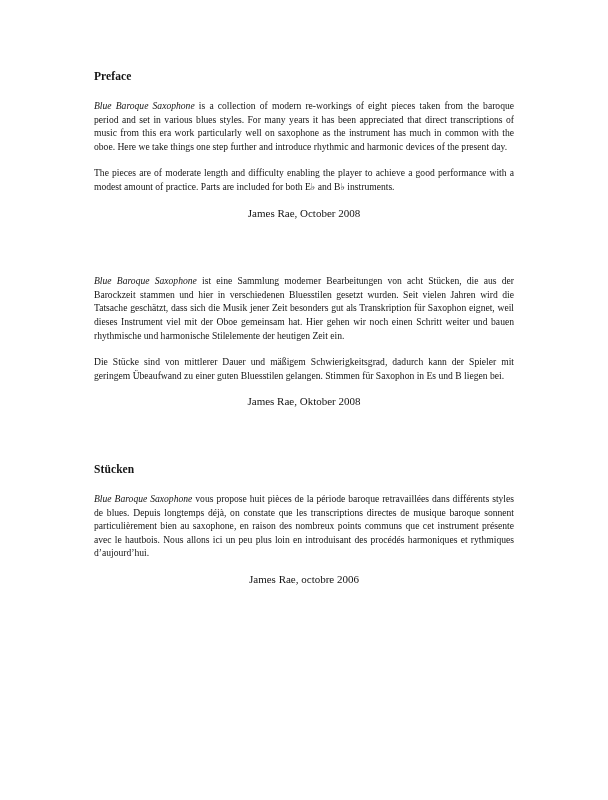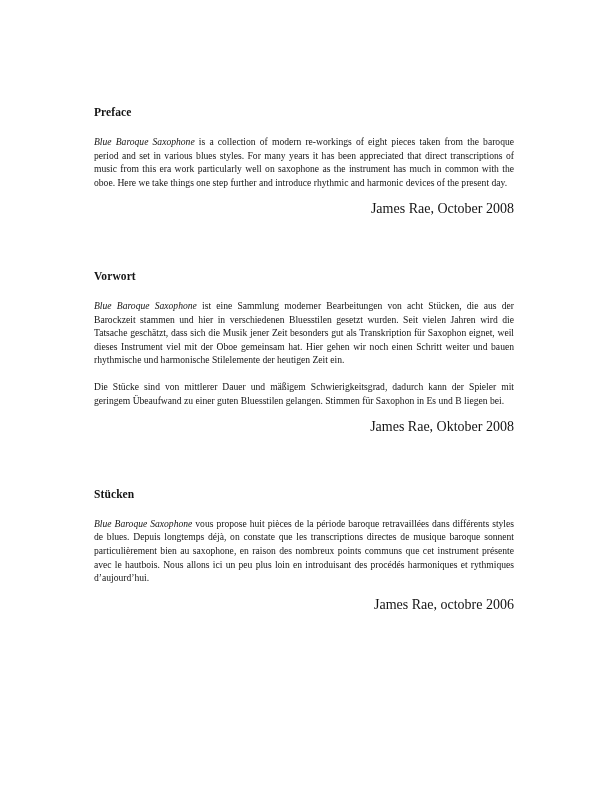--- a/index.html
+++ b/index.html
@@ -10,60 +10,60 @@
   }
   body {
     width: 608px;
     height: 800px;
     overflow: hidden;
     font-family: "Liberation Serif", "DejaVu Serif", serif;
     color: #141414;
     -webkit-font-smoothing: antialiased;
   }
   main.page {
-    padding: 106px 94px 0 94px;
+    padding: 70px 94px 0 94px;
   }
   section.text-section {
     margin-bottom: 54px;
   }
   h2.section-heading {
     font-size: 11.5px;
     font-weight: bold;
     margin: 0 0 17px 0;
     letter-spacing: 0.1px;
   }
   p.body-paragraph {
     font-size: 9.6px;
     line-height: 13.6px;
     text-align: justify;
     margin: 12px 0 13px 0;
   }
   p.body-paragraph em.work-title {
     font-style: italic;
   }
   p.signature-line {
-    font-size: 14px;
+    font-size: 11px;
     line-height: 13.6px;
-    text-align: right;
+    text-align: center;
     margin: 2px 0 0 0;
   }
 </style>
 </head>
 <body>
 
 <main class="page">
 
   <section class="text-section">
     <h2 class="section-heading">Preface</h2>
     <p class="body-paragraph"><em class="work-title">Blue Baroque Saxophone</em><span> is a collection of modern re-workings of eight pieces taken from the baroque period and set in various blues styles. For many years it has been appreciated that direct transcriptions of music from this era work particularly well on saxophone as the instrument has much in common with the oboe. Here we take things one step further and introduce rhythmic and harmonic devices of the present day.</span></p>
+    <p class="body-paragraph">The pieces are of moderate length and difficulty enabling the player to achieve a good performance with a modest amount of practice. Parts are included for both E♭ and B♭ instruments.</p>
     <p class="signature-line">James Rae, October 2008</p>
   </section>
 
   <section class="text-section">
-    <h2 class="section-heading">Vorwort</h2>
     <p class="body-paragraph"><em class="work-title">Blue Baroque Saxophone</em><span> ist eine Sammlung moderner Bearbeitungen von acht Stücken, die aus der Barockzeit stammen und hier in verschiedenen Bluesstilen gesetzt wurden. Seit vielen Jahren wird die Tatsache geschätzt, dass sich die Musik jener Zeit besonders gut als Transkription für Saxophon eignet, weil dieses Instrument viel mit der Oboe gemeinsam hat. Hier gehen wir noch einen Schritt weiter und bauen rhythmische und harmonische Stilelemente der heutigen Zeit ein.</span></p>
     <p class="body-paragraph">Die Stücke sind von mittlerer Dauer und mäßigem Schwierigkeitsgrad, dadurch kann der Spieler mit geringem Übeaufwand zu einer guten Bluesstilen gelangen. Stimmen für Saxophon in Es und B liegen bei.</p>
     <p class="signature-line">James Rae, Oktober 2008</p>
   </section>
 
   <section class="text-section">
     <h2 class="section-heading">Stücken</h2>
     <p class="body-paragraph"><em class="work-title">Blue Baroque Saxophone</em><span> vous propose huit pièces de la période baroque retravaillées dans différents styles de blues. Depuis longtemps déjà, on constate que les transcriptions directes de musique baroque sonnent particulièrement bien au saxophone, en raison des nombreux points communs que cet instrument présente avec le hautbois. Nous allons ici un peu plus loin en introduisant des procédés harmoniques et rythmiques d’aujourd’hui.</span></p>
     <p class="signature-line">James Rae, octobre 2006</p>
   </section>

